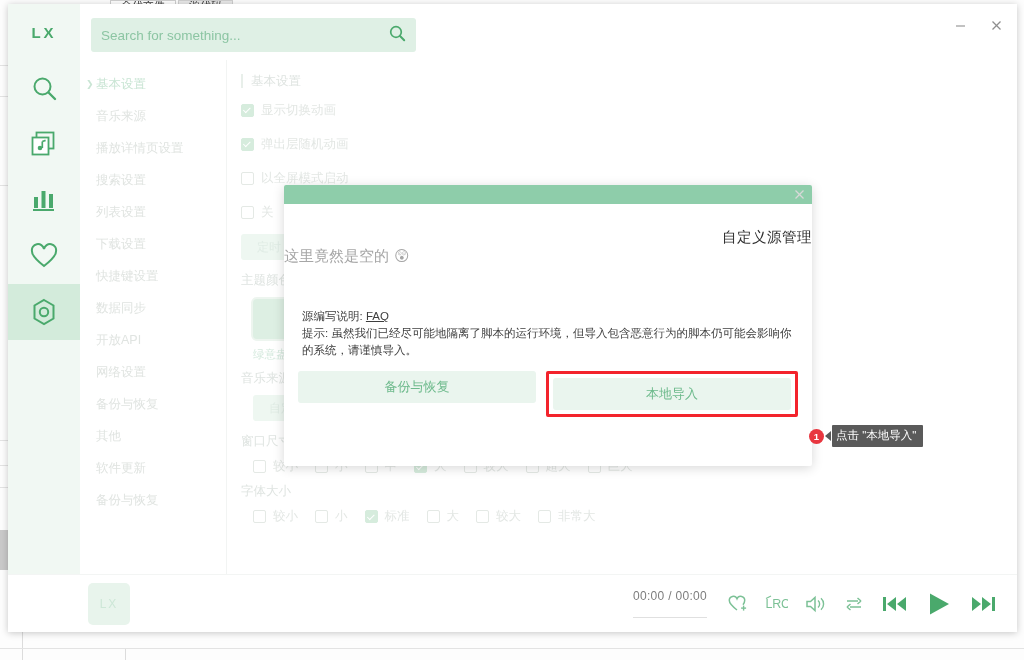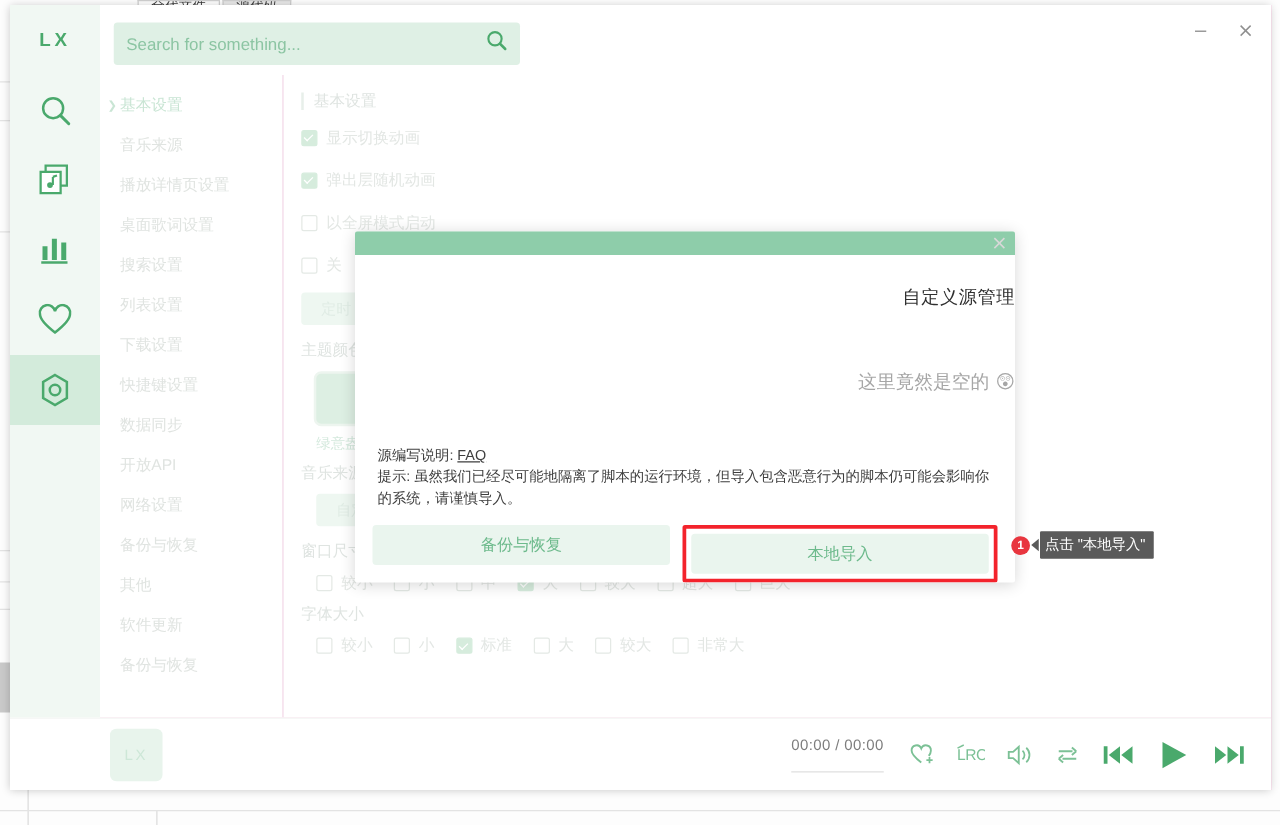--- a/index.html
+++ b/index.html
@@ -144,22 +144,21 @@
     height: 19px; background: #8ecdaa;
     display: flex; align-items: center; justify-content: flex-end;
     padding-right: 6px;
   }
   #modal-close { cursor: pointer; line-height: 0; }
   #modal-title {
     text-align: right; font-size: 14.5px; color: #2f2f2f;
     margin-top: 24px; letter-spacing: .5px;
   }
   #modal-empty {
-    text-align: right; font-size: 15px; color: #a6a6a6;
-    margin-top: 49px;
+    text-align: left; font-size: 15px; color: #a6a6a6;
   }
   #modal-empty .emo { font-size: 15px; margin-left: 5px; }
   #modal-notes { margin: 42px 18px 0 18px; }
   .note-line { font-size: 11.5px; color: #3e3e3e; line-height: 17px; }
   .note-line a { color: #3e3e3e; text-decoration: underline; }
   #modal-actions { display: flex; gap: 10px; margin: 12px 14px 0 14px; }
   .modal-btn {
     flex: 1; height: 32px; background: #eaf5ee; border-radius: 3px;
     display: flex; align-items: center; justify-content: center;
     font-size: 13px; color: #6dba8c; cursor: pointer;
@@ -320,23 +319,20 @@
       <span class="caret">❯</span>
       <span>基本设置</span>
     </div>
     <div class="set-nav-item">
         <span>音乐来源</span>
       </div>
     <div class="set-nav-item">
         <span>播放详情页设置</span>
       </div>
     <div class="set-nav-item">
-        <span>桌面歌词设置</span>
-      </div>
-    <div class="set-nav-item">
         <span>搜索设置</span>
       </div>
     <div class="set-nav-item">
         <span>列表设置</span>
       </div>
     <div class="set-nav-item">
         <span>下载设置</span>
       </div>
     <div class="set-nav-item">
         <span>快捷键设置</span>

